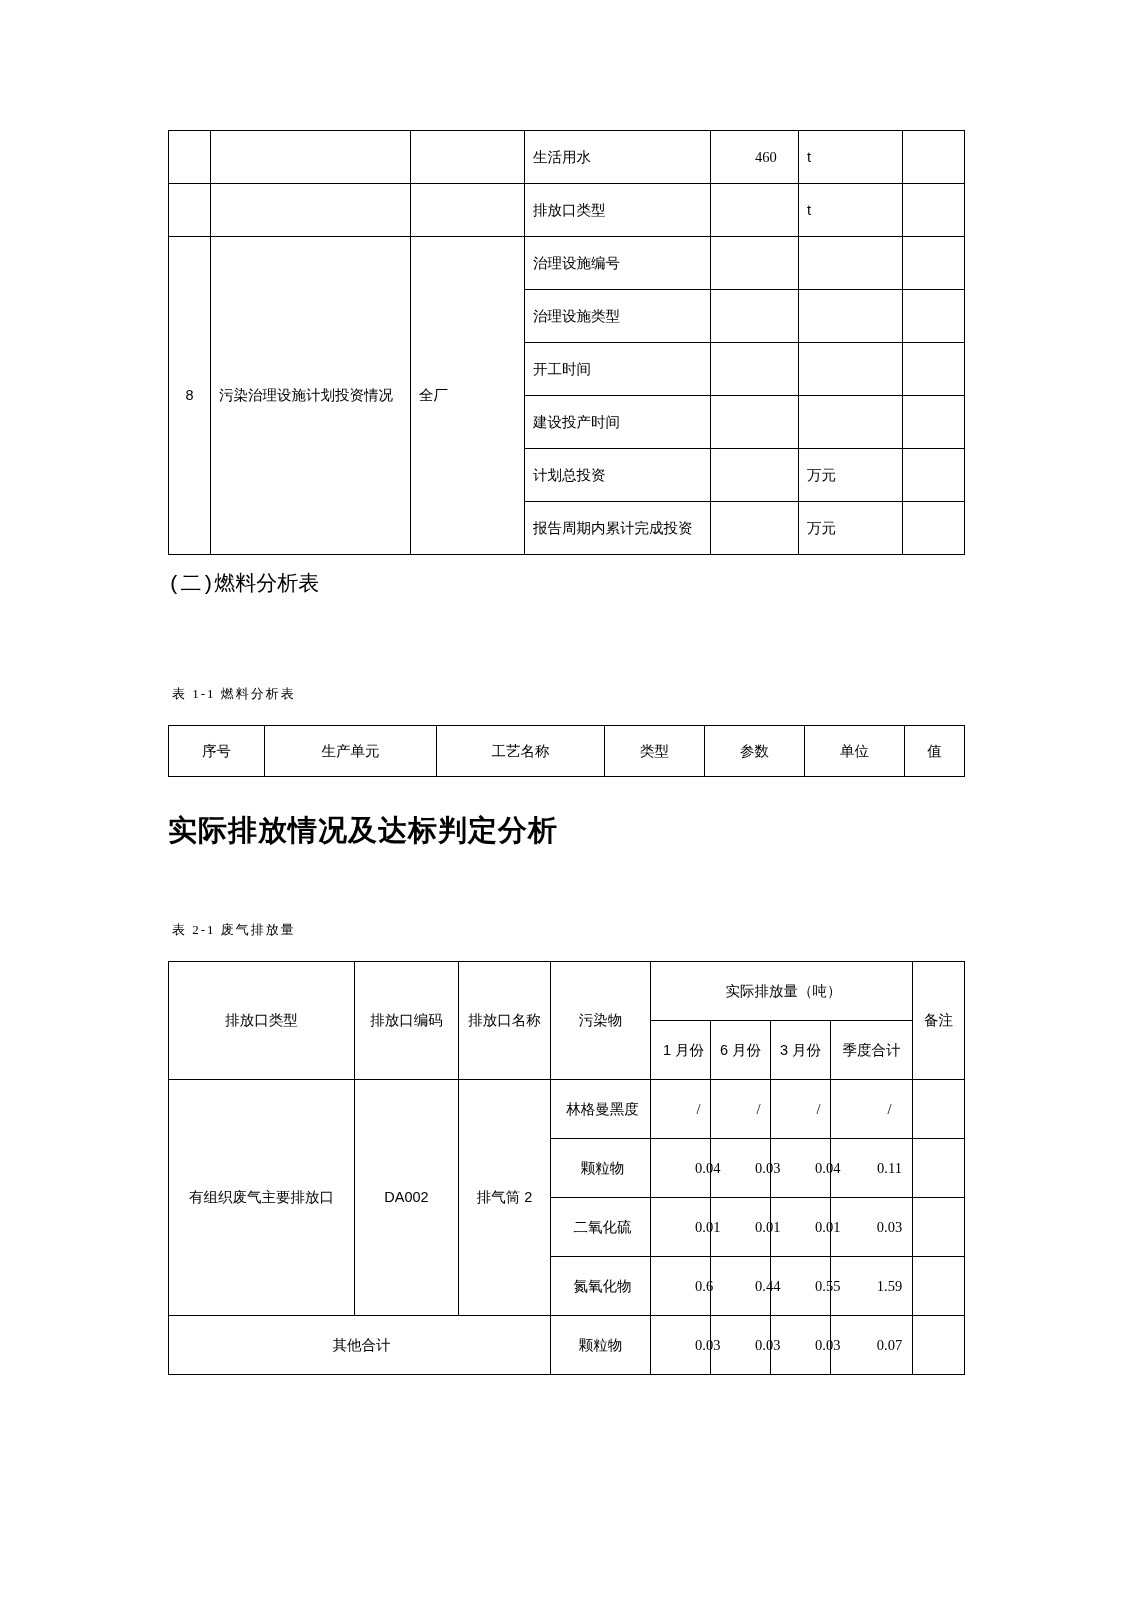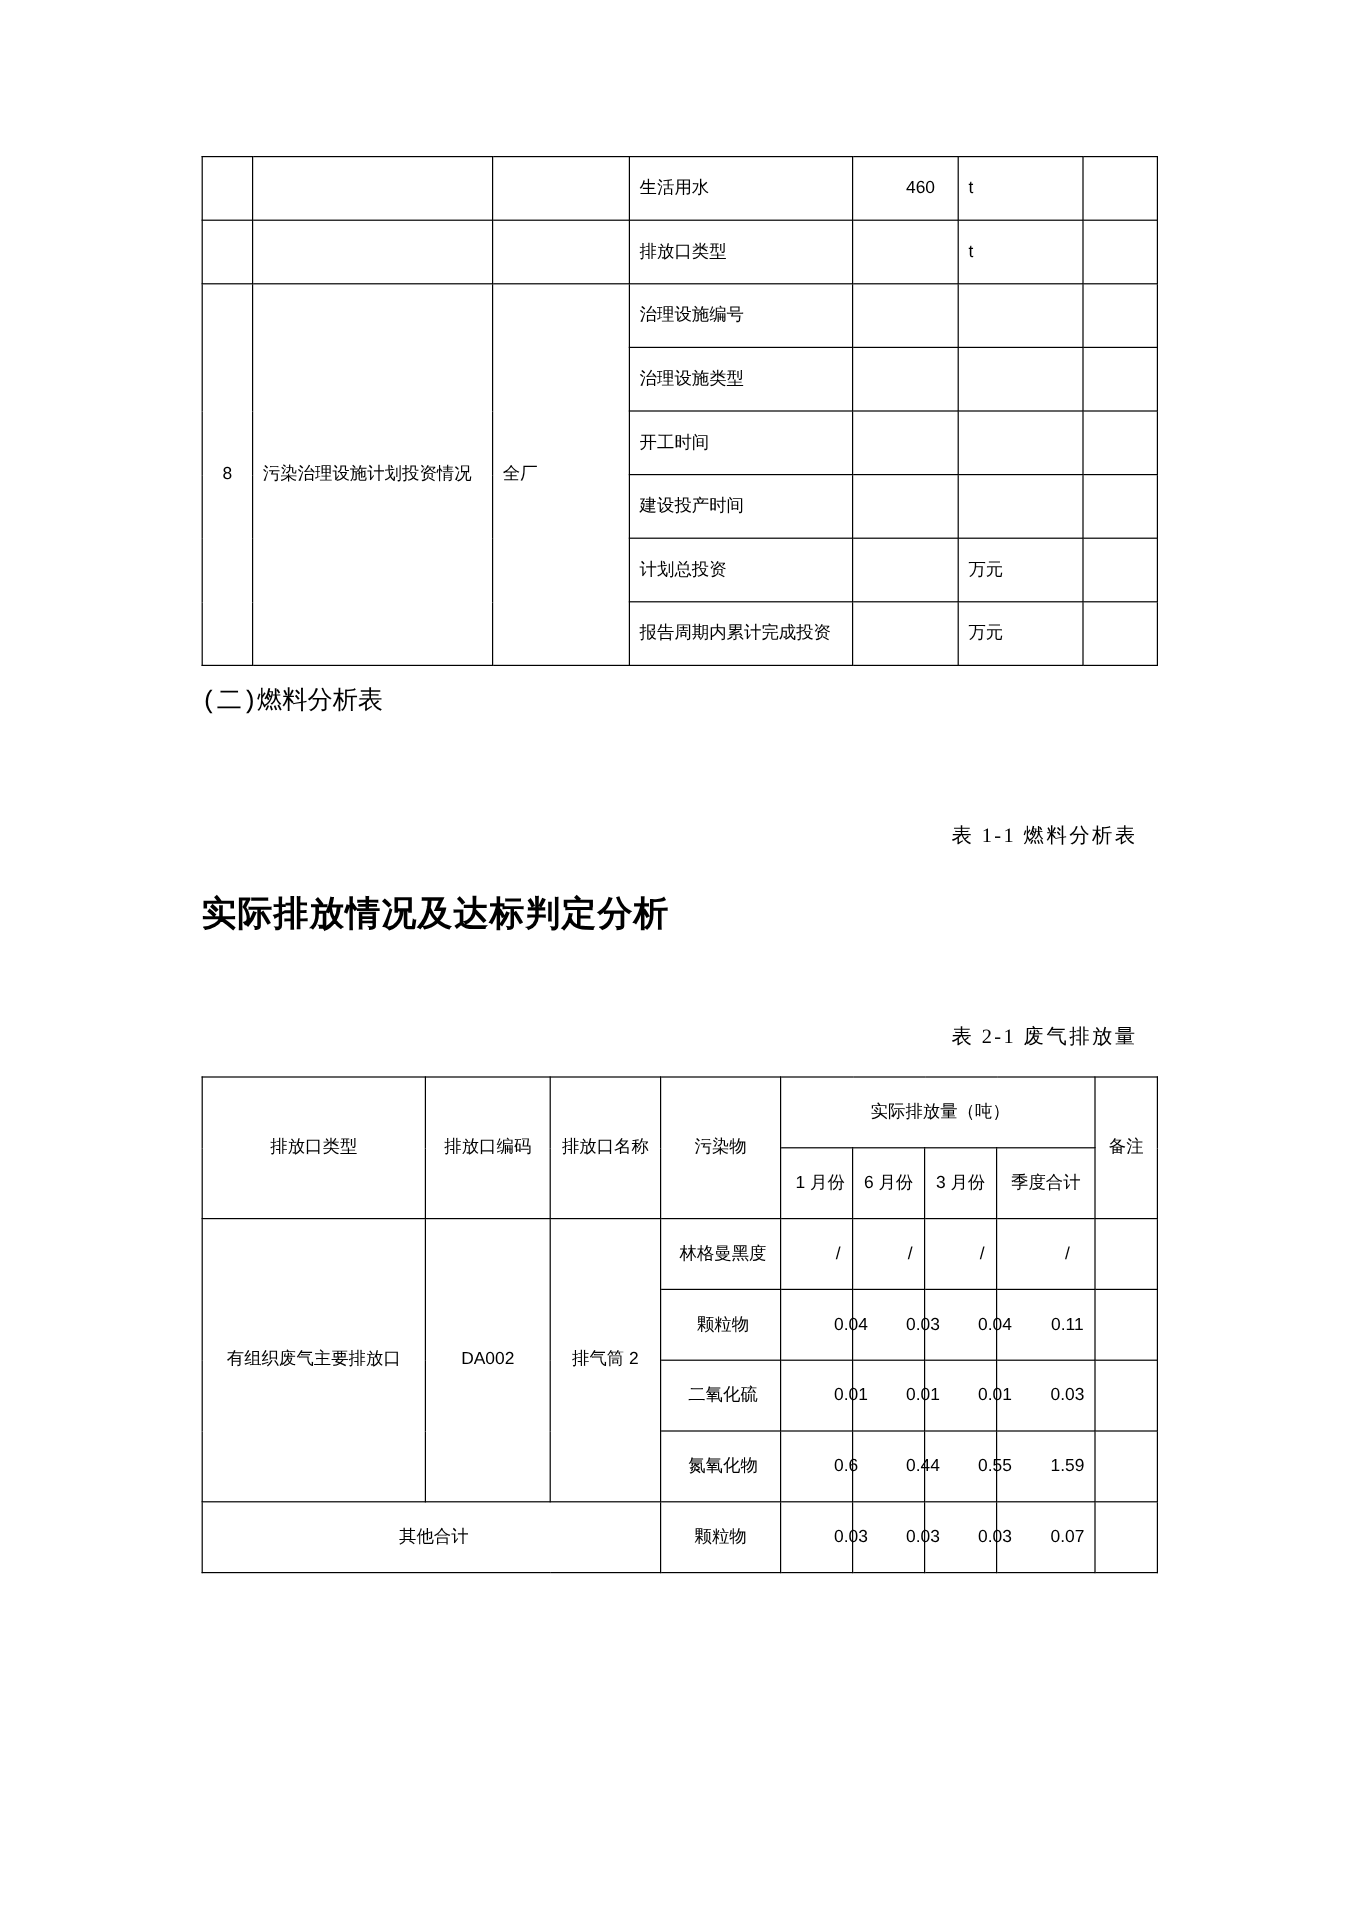--- a/index.html
+++ b/index.html
@@ -47,24 +47,24 @@
   .c-center { text-align: center; }
   .c-left { text-align: left; }
 
   .sect-head {
     font-size: 21px;
     margin: 14px 0 0 0;
     font-family: Liberation Mono, monospace;
   }
 
   .tbl-caption {
-    text-align: right;
-    font-size: 17px;
+    text-align: left;
+    font-size: 13px;
     letter-spacing: 2px;
-    margin: 15px;
+    margin: 4px;
     font-family: "Liberation Serif", "DejaVu Serif", serif;
   }
 
   #cap-1-1 { margin-top: 88px; }
   #tbl-fuel { margin-top: 22px; }
   #tbl-fuel td { height: 38px; text-align: center; }
 
   h1.big-title {
     font-size: 29px;
     font-weight: bold;
@@ -76,21 +76,21 @@
     font-size: 21px;
     margin: 26px 0 0 0;
     font-family: "Liberation Serif", "DejaVu Serif", serif;
   }
 
   #cap-2-1 { margin-top: 70px; }
   #tbl-air { margin-top: 22px; }
   #tbl-air td { text-align: center; }
   #tbl-air td.row-tall { height: 46px; padding-left: 12px; }
   .hdr-cell { text-align: center; }
-  .num { font-family: Liberation Sans, sans-serif; padding-left: 44px; }
+  .num { font-family: Liberation Serif, serif; padding-left: 44px; }
 
   .nowrap { white-space: nowrap; }
 </style>
 </head>
 <body>
 
 <div class="page">
 
   <table id="tbl-top">
     <colgroup>
@@ -161,20 +161,42 @@
         <td class="c-left">万元</td>
         <td class="c-left"></td>
       </tr>
     </tbody>
   </table>
 
   <p class="sect-head">(二)燃料分析表</p>
 
   <p class="tbl-caption" id="cap-1-1">表 1-1  燃料分析表</p>
 
+  <table id="tbl-fuel">
+    <colgroup>
+      <col style="width:96px">
+      <col style="width:172px">
+      <col style="width:168px">
+      <col style="width:100px">
+      <col style="width:100px">
+      <col style="width:100px">
+      <col style="width:60px">
+    </colgroup>
+    <tbody>
+      <tr>
+        <td>序号</td>
+        <td>生产单元</td>
+        <td>工艺名称</td>
+        <td>类型</td>
+        <td>参数</td>
+        <td>单位</td>
+        <td>值</td>
+      </tr>
+    </tbody>
+  </table>
 
   <h1 class="big-title">实际排放情况及达标判定分析</h1>
 
 
   <p class="tbl-caption" id="cap-2-1">表 2-1  废气排放量</p>
 
   <table id="tbl-air">
     <colgroup>
       <col style="width:186px">
       <col style="width:104px">

